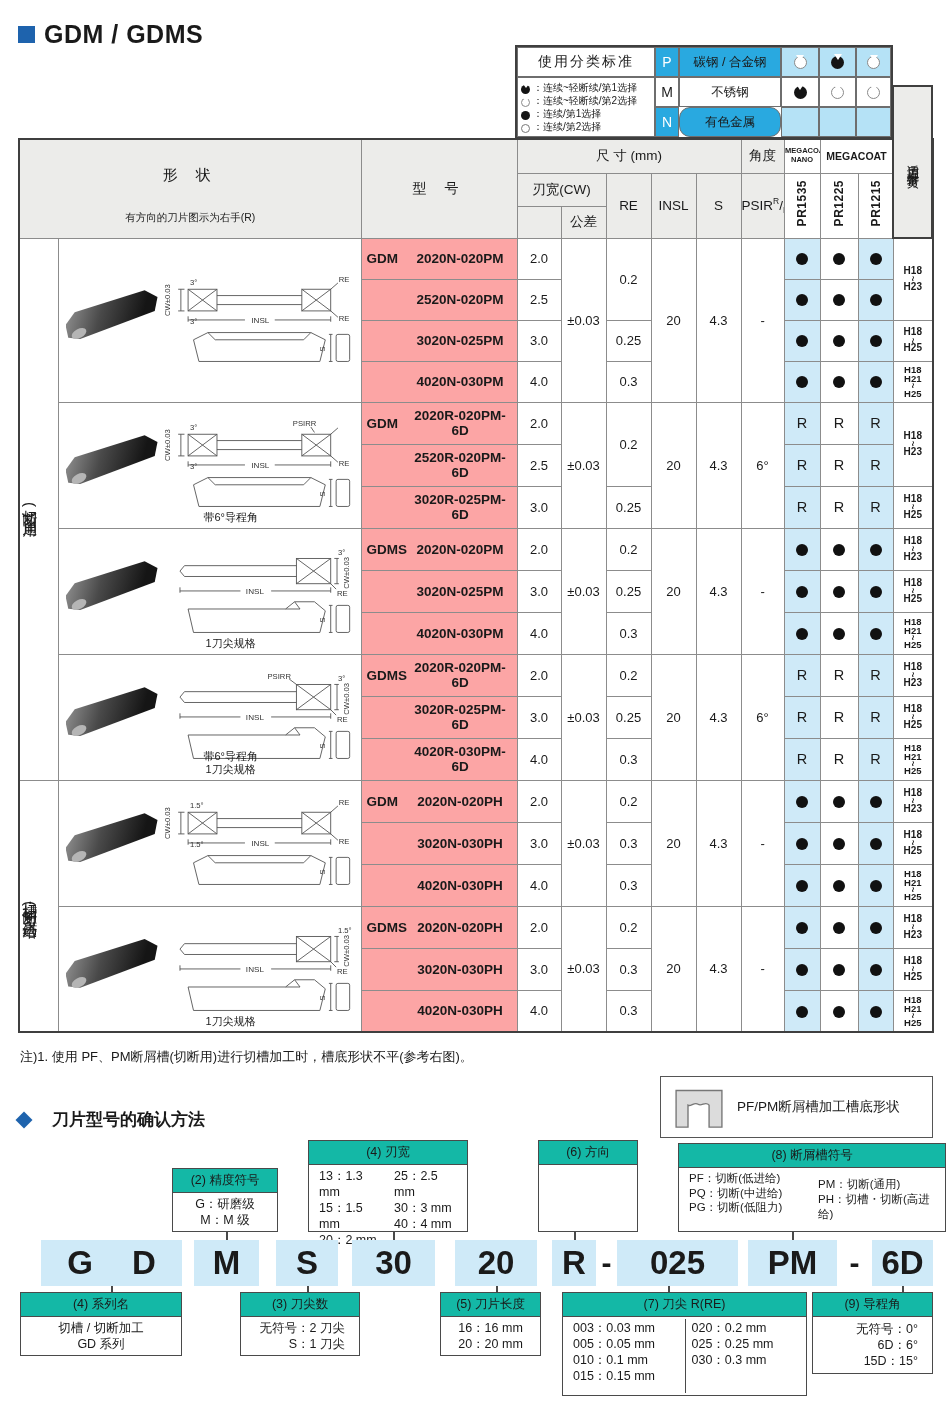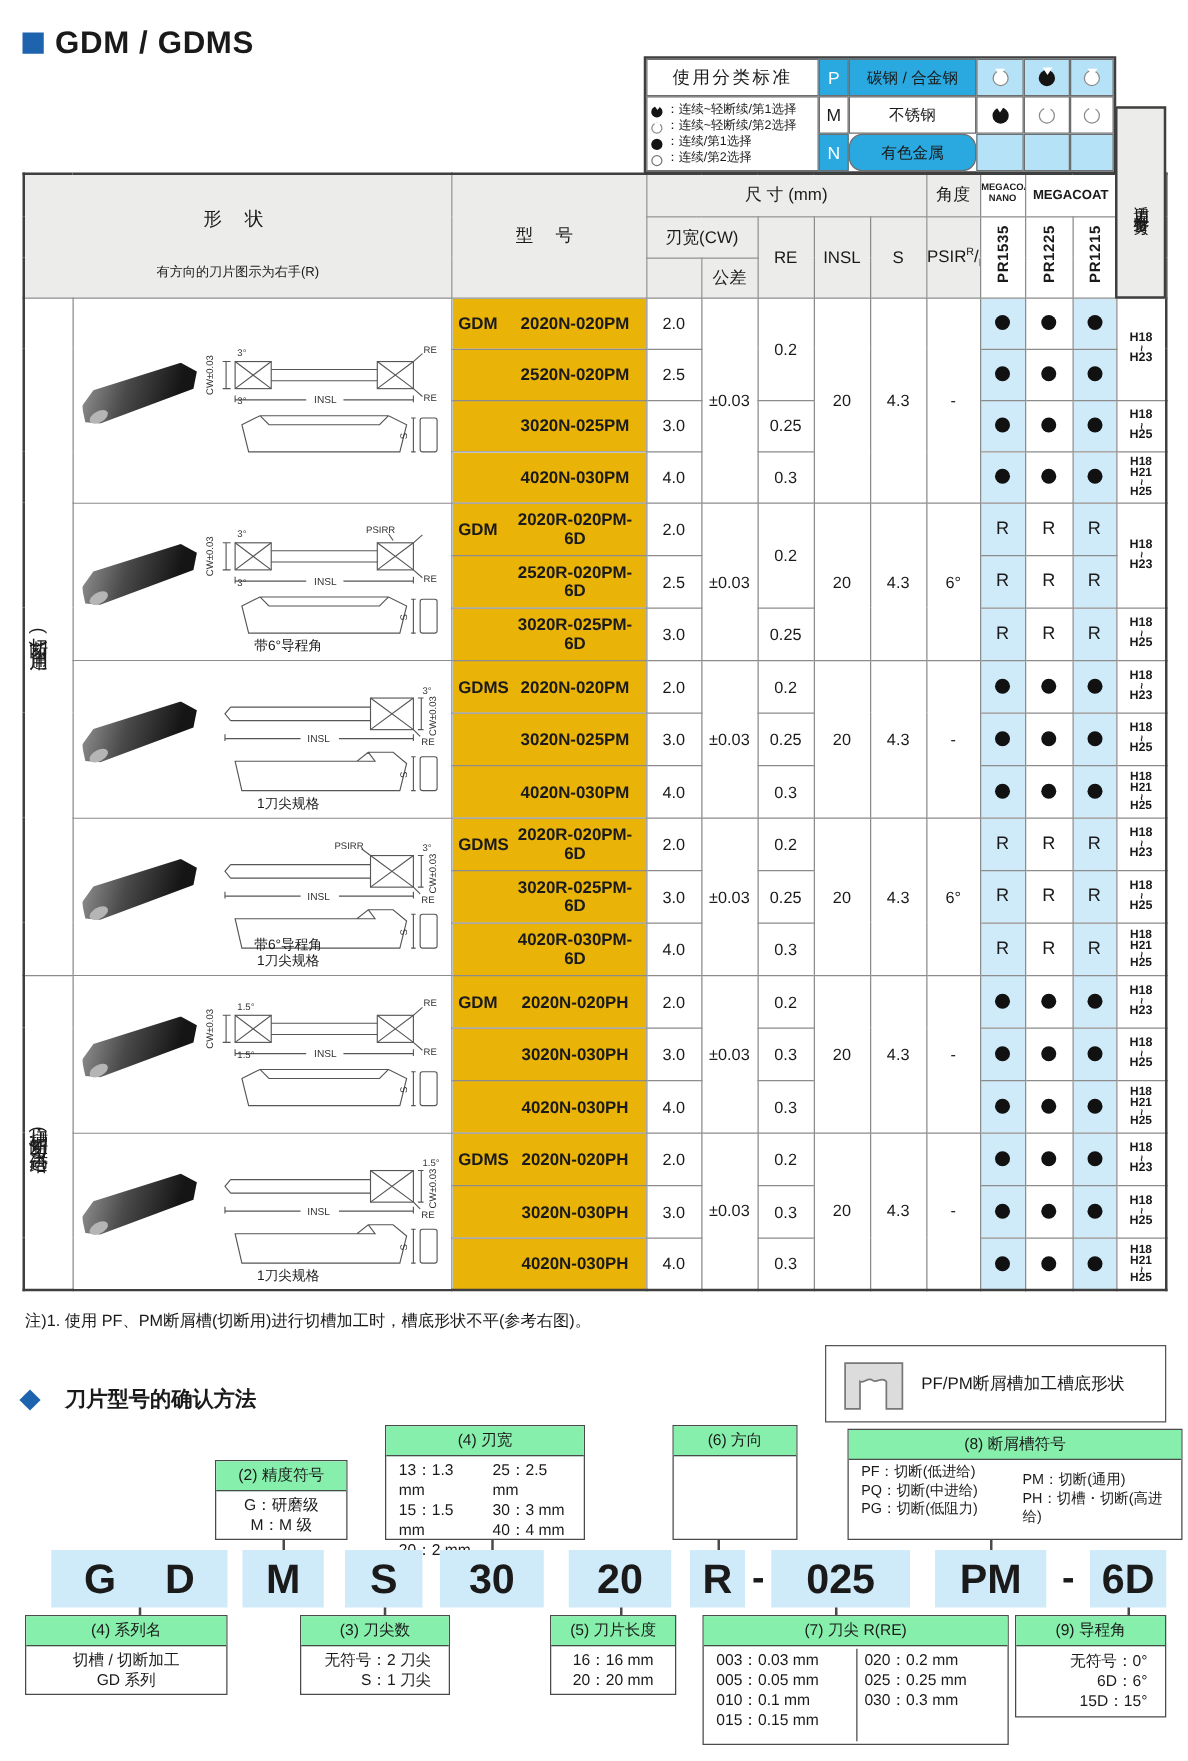--- a/index.html
+++ b/index.html
@@ -59,21 +59,21 @@
 td.sec .vtext{font-size:15px;letter-spacing:2px}
 td.shape{background:#fff;position:relative}
 .shape-in{display:flex;align-items:center;height:100%;padding-left:2px}
 .photo{width:100px;height:92px;position:relative;flex:none}
 .photo::before{content:"";position:absolute;left:5px;top:15px;width:92px;height:58px;
  background:linear-gradient(105deg,#9a9a9a 0%,#4a4a4a 38%,#151515 78%);
  clip-path:polygon(0% 62%,10% 40%,86% 2%,100% 14%,97% 38%,16% 86%,3% 84%)}
 .photo::after{content:"";position:absolute;left:10px;top:55px;width:16px;height:9px;background:#b5b5b5;border-radius:50%;transform:rotate(-28deg)}
 .tdraw{width:195px;height:auto;flex:none}
 .cap{position:absolute;left:57%;bottom:3px;transform:translateX(-50%);font-size:11px;line-height:1.2;white-space:nowrap}
-td.model{background:#eab308}
+td.model{background:#fca5a5}
 .mrow{display:flex;align-items:center;width:100%}
 .pref{width:46px;font-weight:bold;font-size:13.5px;text-align:left;padding-left:5px;flex:none}
 .mno{flex:1;font-weight:bold;font-size:13.5px;text-align:center;padding-right:4px}
 td.num{font-size:13px}
 td.gr.gbl{background:#cfeaf8}
 .dot{display:inline-block;width:12px;height:12px;border-radius:50%;background:#111;vertical-align:middle}
 .rmark{font-size:14.5px}
 td.pg{font-weight:bold;font-size:10px;line-height:1.05}
 td.pg.pg4{font-size:9.5px;line-height:.95}
 .pgcol{display:flex;flex-direction:column;align-items:center;justify-content:center}
@@ -87,21 +87,21 @@
 .gbox .txt{font-size:13.5px}
 
 
 .dtitle{position:absolute;left:18px;top:1108px;display:flex;align-items:center;gap:22px;font-size:17px;font-weight:bold}
 .dtitle .dia{width:12px;height:12px;background:#1e63ad;transform:rotate(45deg);flex:none}
 .seg{position:absolute;top:1240px;height:46px;background:#cfeaf8;display:flex;align-items:center;justify-content:center;
  font-weight:bold;font-size:33px}
 .seg.dash{background:transparent;font-size:30px}
 .seg.wide{word-spacing:30px}
 .abox{position:absolute;border:1.5px solid #4a4a4a;background:#fff;display:flex;flex-direction:column}
-.ahead{background:#86efac;border-bottom:1.2px solid #4a4a4a;text-align:center;font-size:12.5px;padding:3px 0;flex:none}
+.ahead{background:#14b8a6;border-bottom:1.2px solid #4a4a4a;text-align:center;font-size:12.5px;padding:3px 0;flex:none}
 .abody{flex:1;display:flex;flex-direction:column;justify-content:center;font-size:12.5px;line-height:1.3;padding:2px 6px}
 .abody.center{align-items:center}
 .abody.left{align-items:flex-start;padding-left:10px}
 .abody.right{align-items:flex-end;padding-right:14px}
 .acols{flex:1;display:grid;grid-template-columns:1fr 1fr;font-size:12.5px;line-height:1.28;padding:2px 4px;align-items:stretch}
 .acols .c{display:flex;flex-direction:column;justify-content:flex-start;padding:1px 2px 1px 6px}
 .acols.adiv .c2{border-left:1.2px solid #4a4a4a}
 .acols.ctr2 .c2{justify-content:center}
 .stem{position:absolute;width:2px;background:#4a4a4a}
 </style>
@@ -882,21 +882,21 @@
           <span>15D：15°</span>
         </div>
       </div>
       <div class="seg wide" style="left: 41px; width: 141px;">G D</div>
       <div class="seg" style="left: 194px; width: 65px;">M</div>
       <div class="seg" style="left: 276px; width: 62px;">S</div>
       <div class="seg" style="left: 352px; width: 83px;">30</div>
       <div class="seg" style="left: 455px; width: 82px;">20</div>
       <div class="seg" style="left: 552px; width: 44px;">R</div>
       <div class="seg dash" style="left: 596px; width: 21px;">-</div>
-      <div class="seg" style="left: 617px; width: 111px;">025</div>
+      <div class="seg" style="left: 617px; width: 121px;">025</div>
       <div class="seg" style="left: 748px; width: 89px;">PM</div>
       <div class="seg dash" style="left: 837px; width: 35px;">-</div>
       <div class="seg" style="left: 872px; width: 61px;">6D</div>
       <div class="stem" style="left: 226px; top: 1232px; height: 8px;"></div>
       <div class="stem" style="left: 393px; top: 1232px; height: 8px;"></div>
       <div class="stem" style="left: 574px; top: 1232px; height: 8px;"></div>
       <div class="stem" style="left: 792px; top: 1232px; height: 8px;"></div>
       <div class="stem" style="left: 111px; top: 1286px; height: 6px;"></div>
       <div class="stem" style="left: 307px; top: 1286px; height: 6px;"></div>
       <div class="stem" style="left: 496px; top: 1286px; height: 6px;"></div>

